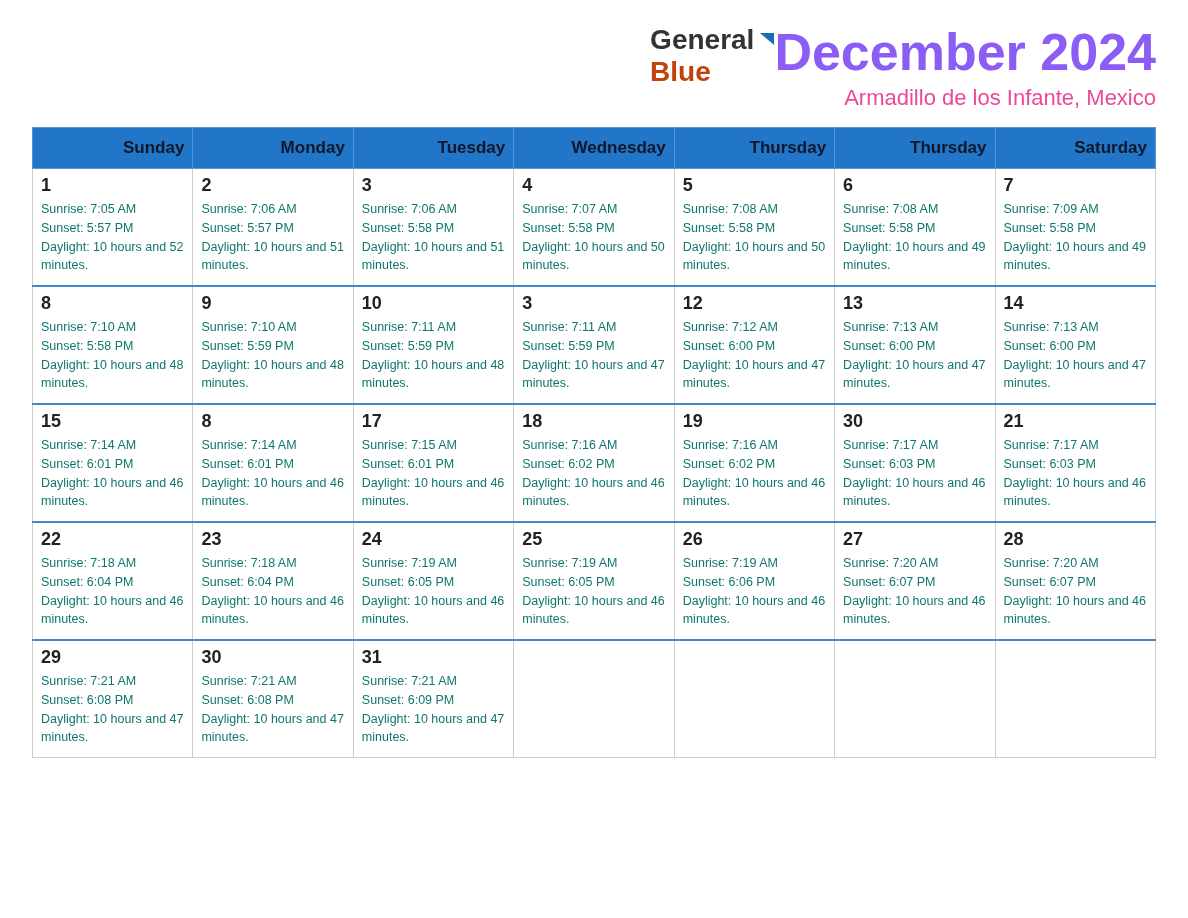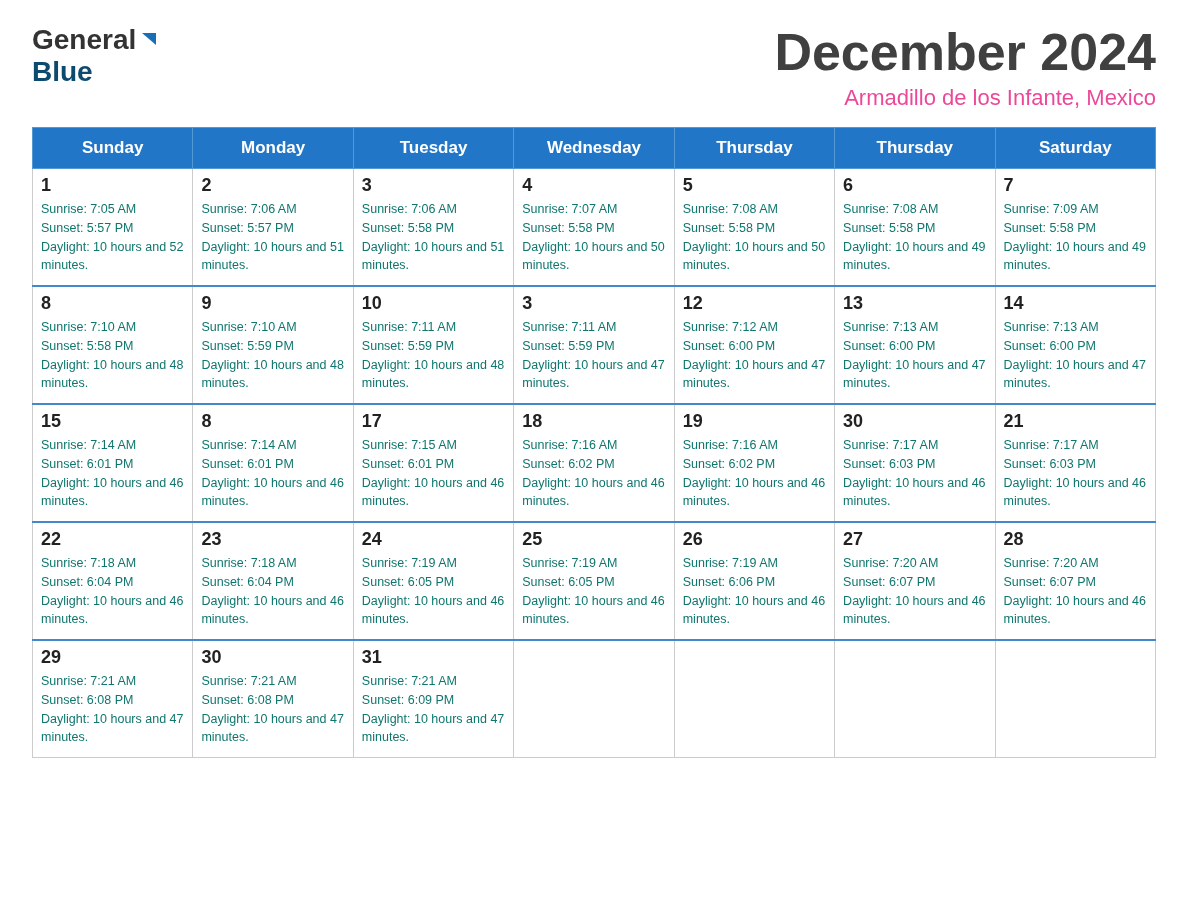--- a/index.html
+++ b/index.html
@@ -5,55 +5,55 @@
     * { box-sizing: border-box; margin: 0; padding: 0; }
     body {
       font-family: Arial, Helvetica, sans-serif;
       background: #ffffff;
       padding: 24px 32px;
       width: 1188px;
       min-height: 918px;
     }
     .header {
       display: flex;
-      justify-content: space-between;
+      justify-content: flex-end;
       align-items: flex-start;
       margin-bottom: 16px;
     }
     .logo {
       display: flex;
       flex-direction: column;
       align-items: flex-start;
     }
     .title-block {
       text-align: right;
     }
     .month-year {
       font-size: 52px;
       font-weight: bold;
-      color: #404040;
+      color: #8b5cf6;
       line-height: 1.1;
     }
     .location {
       font-size: 22px;
       color: #ec4899;
       margin-top: 4px;
     }
     .calendar {
       width: 100%;
       border-collapse: collapse;
       border: 1px solid #aaa;
     }
     .calendar th {
       background-color: #2176c7;
-      color: #ffffff;
+      color: #0f172a;
       font-size: 17px;
       font-weight: bold;
       padding: 10px 8px;
-      text-align: center;
+      text-align: right;
       border: 1px solid #5599d4;
     }
     .calendar td {
       vertical-align: top;
       padding: 6px 8px 10px 8px;
       border: 1px solid #ccc;
       font-size: 13px;
       color: #333;
       width: 14.28%;
       min-height: 90px;
@@ -87,21 +87,21 @@
 <div class="header">
   <div class="logo">
     <div class="logo-line1">
       <span style="font-size:28px;font-weight:bold;color:#333;">General</span>
       <span style="display:inline-block;margin-left:2px;margin-top:4px;">
         <svg width="18" height="18" viewBox="0 0 18 18">
             <polygon points="4,2 18,2 18,14" fill="#1a6eb5"></polygon>
           </svg>
       </span>
     </div>
-    <span style="font-size:28px;font-weight:bold;color:#0c4a6e;margin-left:0;">Blue</span>
+    <span style="font-size:28px;font-weight:bold;color:#c2410c;margin-left:0;">Blue</span>
   </div>
   <div class="title-block">
     <div class="month-year">December 2024</div>
     <div class="location">Armadillo de los Infante, Mexico</div>
   </div>
 </div>
 
 <table class="calendar">
   <thead>
     <tr>

